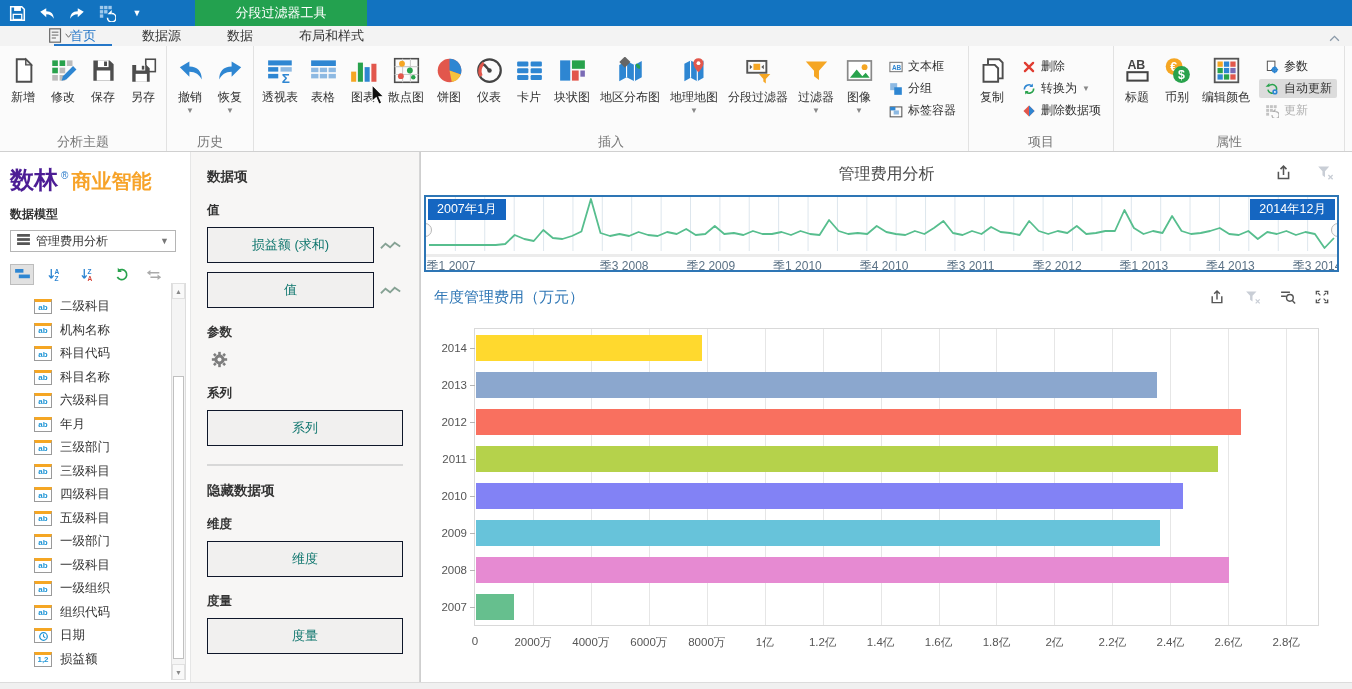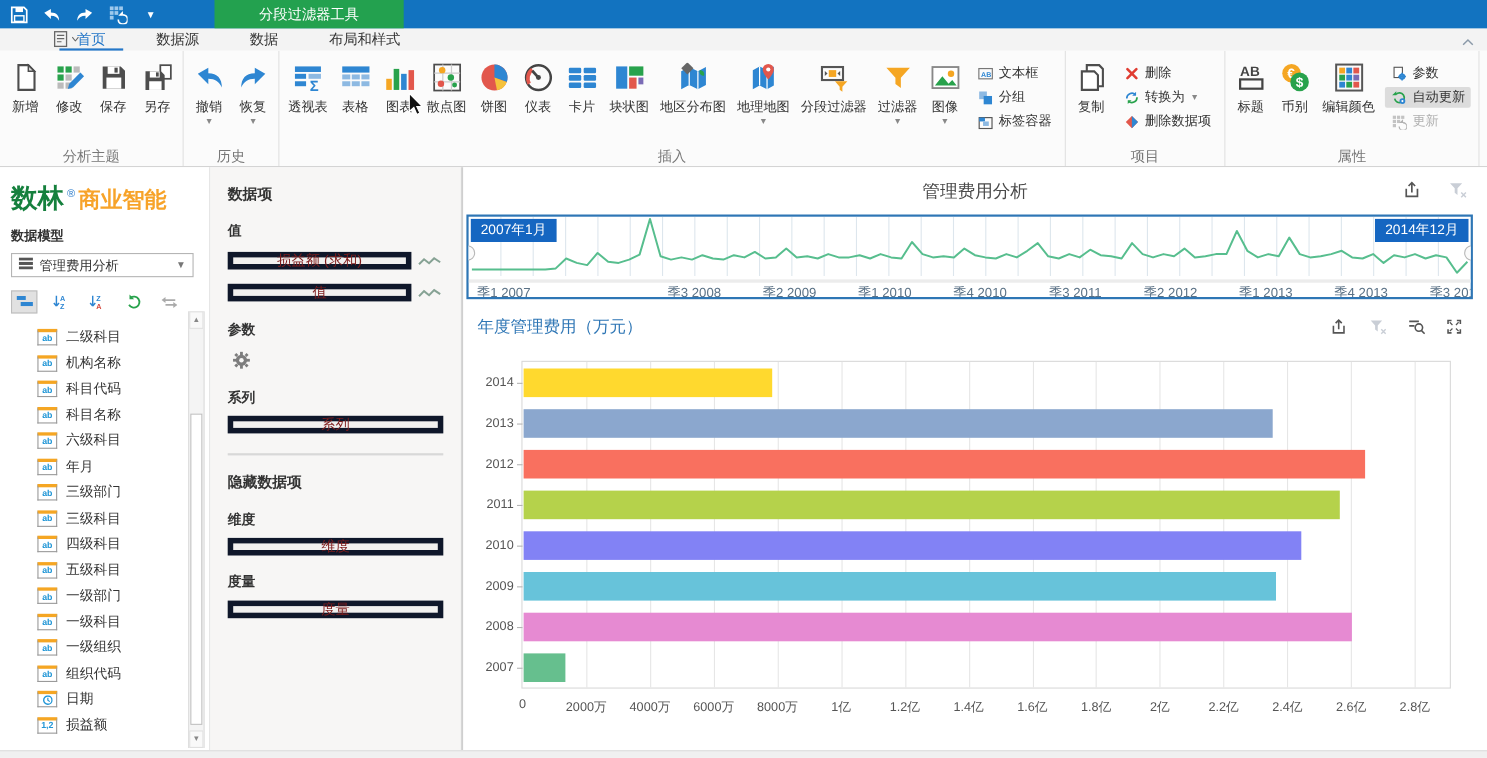--- a/index.html
+++ b/index.html
@@ -33,21 +33,21 @@
   .rstack-row .sic{width:15px;height:15px;display:flex;align-items:center;justify-content:center;}
   .rstack-row.hl{background:#dcdcdc;}
   .rstack-row.dis{color:#b0b0b0;}
   .rstack-row .rdd2{font-size:8px;color:#888;}
   
   .workspace{position:absolute;top:152px;left:0;right:0;bottom:7px;display:flex;}
   .bottomstrip{position:absolute;left:0;right:0;bottom:0;height:7px;background:#f0f0f0;border-top:1px solid #dcdcdc;}
   
   .sidebar{width:190px;position:relative;background:#fff;padding:8px 0 0 10px;}
   .logo{display:flex;align-items:baseline;gap:3px;margin-top:4px;}
-  .logo-brand{font-size:24px;font-weight:bold;color:#15803d;}
+  .logo-brand{font-size:24px;font-weight:bold;color:#4c1d95;}
   .logo-reg{font-size:10px;color:#2577c8;position:relative;top:-9px;}
   .logo-suffix{font-size:20px;font-weight:bold;color:#f7a329;}
   .model-label{font-weight:bold;font-size:12px;margin-top:10px;}
   .model-dd{margin-top:7px;width:166px;height:22px;border:1px solid #b5b5b5;background:#fff;
        display:flex;align-items:center;gap:6px;padding:0 6px;}
   .model-dd .ddcaret{margin-left:auto;color:#777;font-size:9px;}
   .sortrow{margin-top:12px;display:flex;align-items:center;gap:9px;}
   .sortrow .tool{display:flex;align-items:center;justify-content:center;width:24px;height:21px;}
   .sortrow .tool.pressed{background:#e1e1e1;border:1px solid #bdbdbd;}
   .fieldlist{margin-top:10px;padding-left:24px;}
@@ -58,36 +58,36 @@
   .vscroll{position:absolute;right:4px;top:131px;bottom:2px;width:15px;background:#f4f4f4;border:1px solid #ddd;}
   .vs-arrow{position:absolute;left:0;right:0;height:16px;display:flex;align-items:center;justify-content:center;
        font-size:7px;color:#888;background:#f9f9f9;border:1px solid #e0e0e0;}
   .vs-thumb{position:absolute;left:1px;right:1px;top:92px;height:283px;background:#fff;border:1px solid #c0c0c0;}
   
   .datapanel{width:230px;background:#f7f6f5;border-left:1px solid #e6e6e6;border-right:1px solid #d6d6d6;
        padding:16px 16px 0 16px;}
   .dp-title{font-weight:bold;font-size:13.5px;color:#333;}
   .dp-sec{font-weight:bold;font-size:12.5px;margin:16px 0 8px;}
   .dp-row{display:flex;align-items:center;gap:4px;margin-bottom:9px;}
-  .dp-btn{flex:1;height:16px;border:5px solid #0f172a;background:#f1f0ef;color:#7f1d1d;font-size:13px;
+  .dp-btn{flex:1;height:36px;border:1px solid #0f172a;background:#f1f0ef;color:#0f766e;font-size:13px;
        display:flex;align-items:center;justify-content:center;}
   .dp-ic{width:25px;height:20px;display:flex;align-items:center;justify-content:center;}
   .dp-div{border-top:2px solid #d8d8d8;margin:18px 0 4px;}
   
   .main{flex:1;position:relative;background:#fff;border-left:1px solid #cfcfcf;}
   .main-title{position:absolute;top:12px;left:0;right:0;text-align:center;font-size:16px;color:#4a4a4a;}
   .main-icons{position:absolute;top:11px;right:18px;display:flex;gap:24px;}
   .hicon{width:18px;height:18px;display:flex;align-items:center;justify-content:center;}
   .timeline{position:absolute;left:3px;right:13px;top:43px;height:77px;border:2px solid #2e76b5;background:#fff;overflow:hidden;}
   .tl-chip{position:absolute;top:2px;background:#1566c1;color:#fff;font-size:12.5px;padding:2px 9px;z-index:3;}
   .tl-chip.left{left:2px;} .tl-chip.right{right:2px;}
   .tl-handle{position:absolute;top:26px;width:14px;height:14px;border-radius:50%;background:#fafafa;border:1px solid #b8b8b8;z-index:2;}
   .tl-rail{height:3px;background:#ececec;}
   .tl-ticks{position:relative;height:16px;}
-  .tl-ticks span{position:absolute;transform:translateX(-50%);font-size:12px;color:#5b7286;white-space:nowrap;top:1px;padding-left:14px;}
+  .tl-ticks span{position:absolute;transform:translateX(-50%);font-size:12px;color:#5b7286;white-space:nowrap;top:1px;}
   .barcard{position:absolute;left:3px;right:13px;top:128px;bottom:10px;}
   .bc-hd{height:34px;position:relative;}
   .bc-title{position:absolute;left:10px;top:8px;font-size:15px;color:#2e76b5;}
   .bc-icons{position:absolute;right:8px;top:8px;display:flex;gap:17px;}
   .plot{position:absolute;left:50px;right:20px;top:48px;bottom:46px;border:1px solid #d9d9d9;background:#fff;}
   .gline{position:absolute;top:0;bottom:0;width:0;border-left:1px solid #e6e6e6;}
   .bar{position:absolute;left:1px;height:26px;}
   .cat{position:absolute;left:-46px;width:38px;text-align:right;font-size:11.5px;color:#555;transform:translateY(-50%);}
   .catdash{position:absolute;left:-5px;width:5px;height:1px;background:#b5b5b5;}
   .xtick{position:absolute;top:calc(100% + 10px);transform:translateX(-50%);font-size:11.5px;color:#555;white-space:nowrap;}

